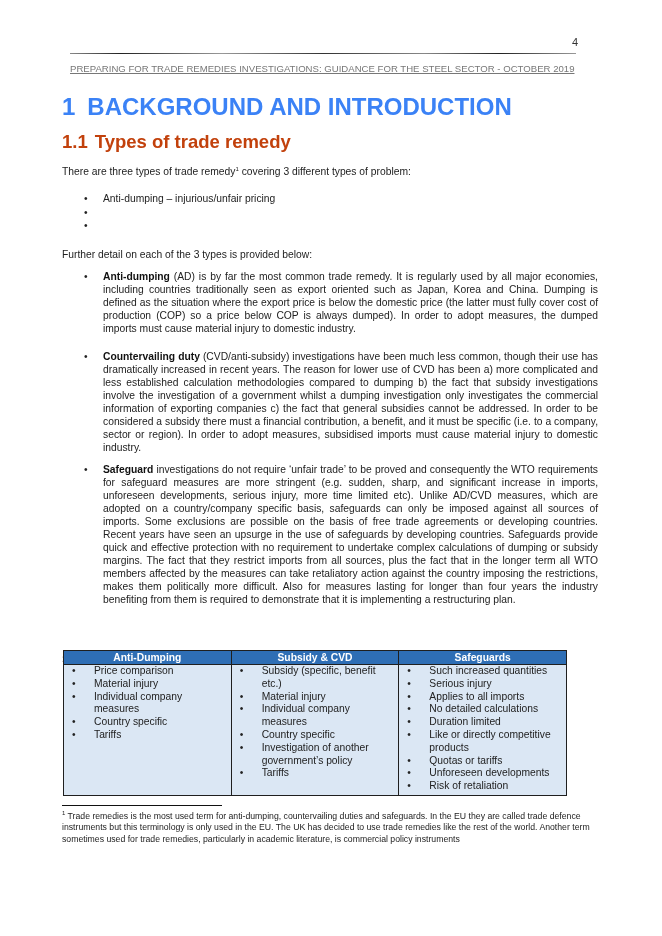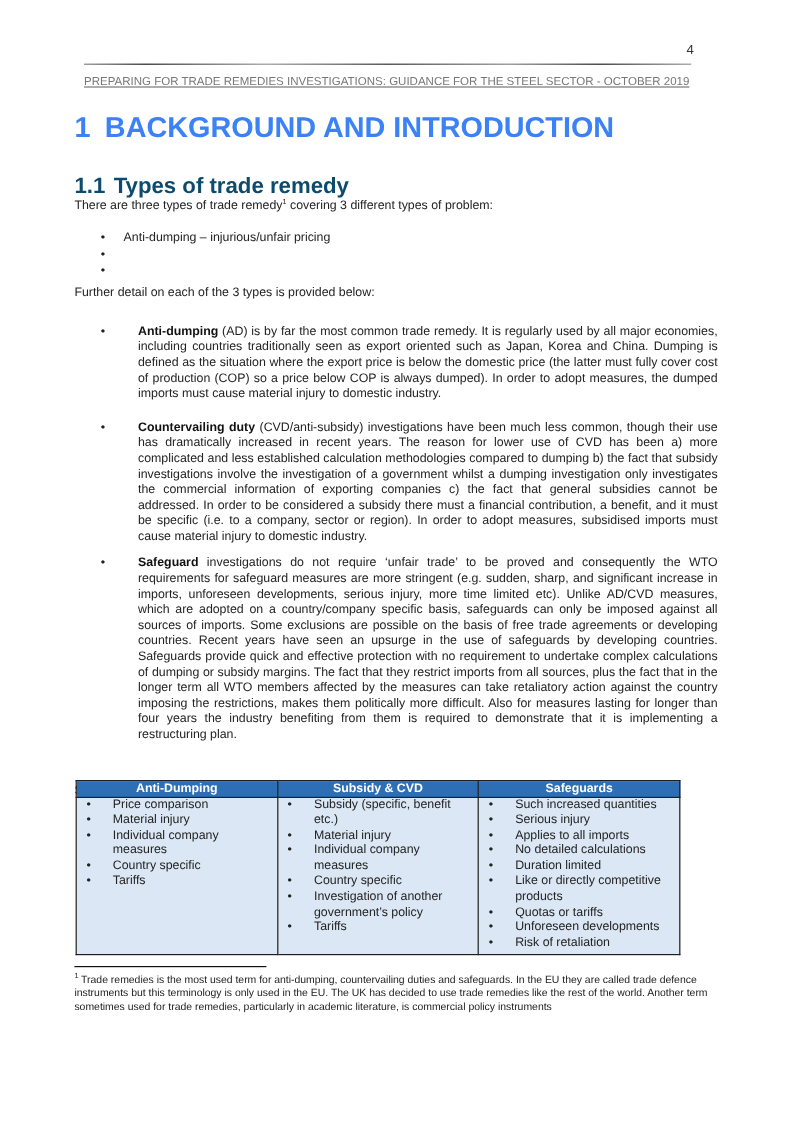--- a/index.html
+++ b/index.html
@@ -18,37 +18,37 @@
       position: absolute; left: 70px; top: 63px; font-size: 9.6px; color: #777;
       letter-spacing: 0;
       text-decoration: underline;
     }
     .h1 {
       position: absolute; left: 62px; top: 93px; font-size: 24px; font-weight: bold;
       color: #3b82f6; white-space: nowrap;
     }
     .h1 .num { margin-right: 12px; }
     .h2 {
-      position: absolute; left: 62px; top: 144px; font-size: 18.5px; font-weight: bold;
-      color: #0c4a6e; white-space: nowrap;
+      position: absolute; left: 62px; top: 131px; font-size: 18.5px; font-weight: bold;
+      color: #c2410c; white-space: nowrap;
     }
     .h2 .num { margin-right: 7px; }
     .body-text { font-size: 10.3px; line-height: 13px; color: #222; }
     .p-intro { position: absolute; left: 62px; top: 165px; }
     .simple-list {
       position: absolute; left: 84px; top: 192px; margin: 0; padding: 0; list-style: none;
     }
     .simple-list li { position: relative; padding-left: 19px; height: 13.5px; }
     .simple-list li .bullet { position: absolute; left: 0; top: 0; }
-    .p-further { position: absolute; left: 62px; top: 238px; }
+    .p-further { position: absolute; left: 62px; top: 248px; }
     .detail {
       position: absolute; left: 84px; width: 514px; text-align: justify;
     }
     .detail .bullet { position: absolute; left: 0; top: 0; }
-    .detail .txt { margin-left: 31px; display: block; }
+    .detail .txt { margin-left: 19px; display: block; }
     .detail b { font-weight: bold; color: #111; }
     .d1 { top: 270px; }
     .d2 { top: 350px; }
     .d3 { top: 463px; }
     .p-table-intro { position: absolute; left: 62px; top: 631px; margin-top: 22px; }
     table.remedies {
       position: absolute; left: 63px; top: 650px; width: 504px;
       border-collapse: collapse; font-size: 10.3px; line-height: 12.8px;
     }
     table.remedies th {

